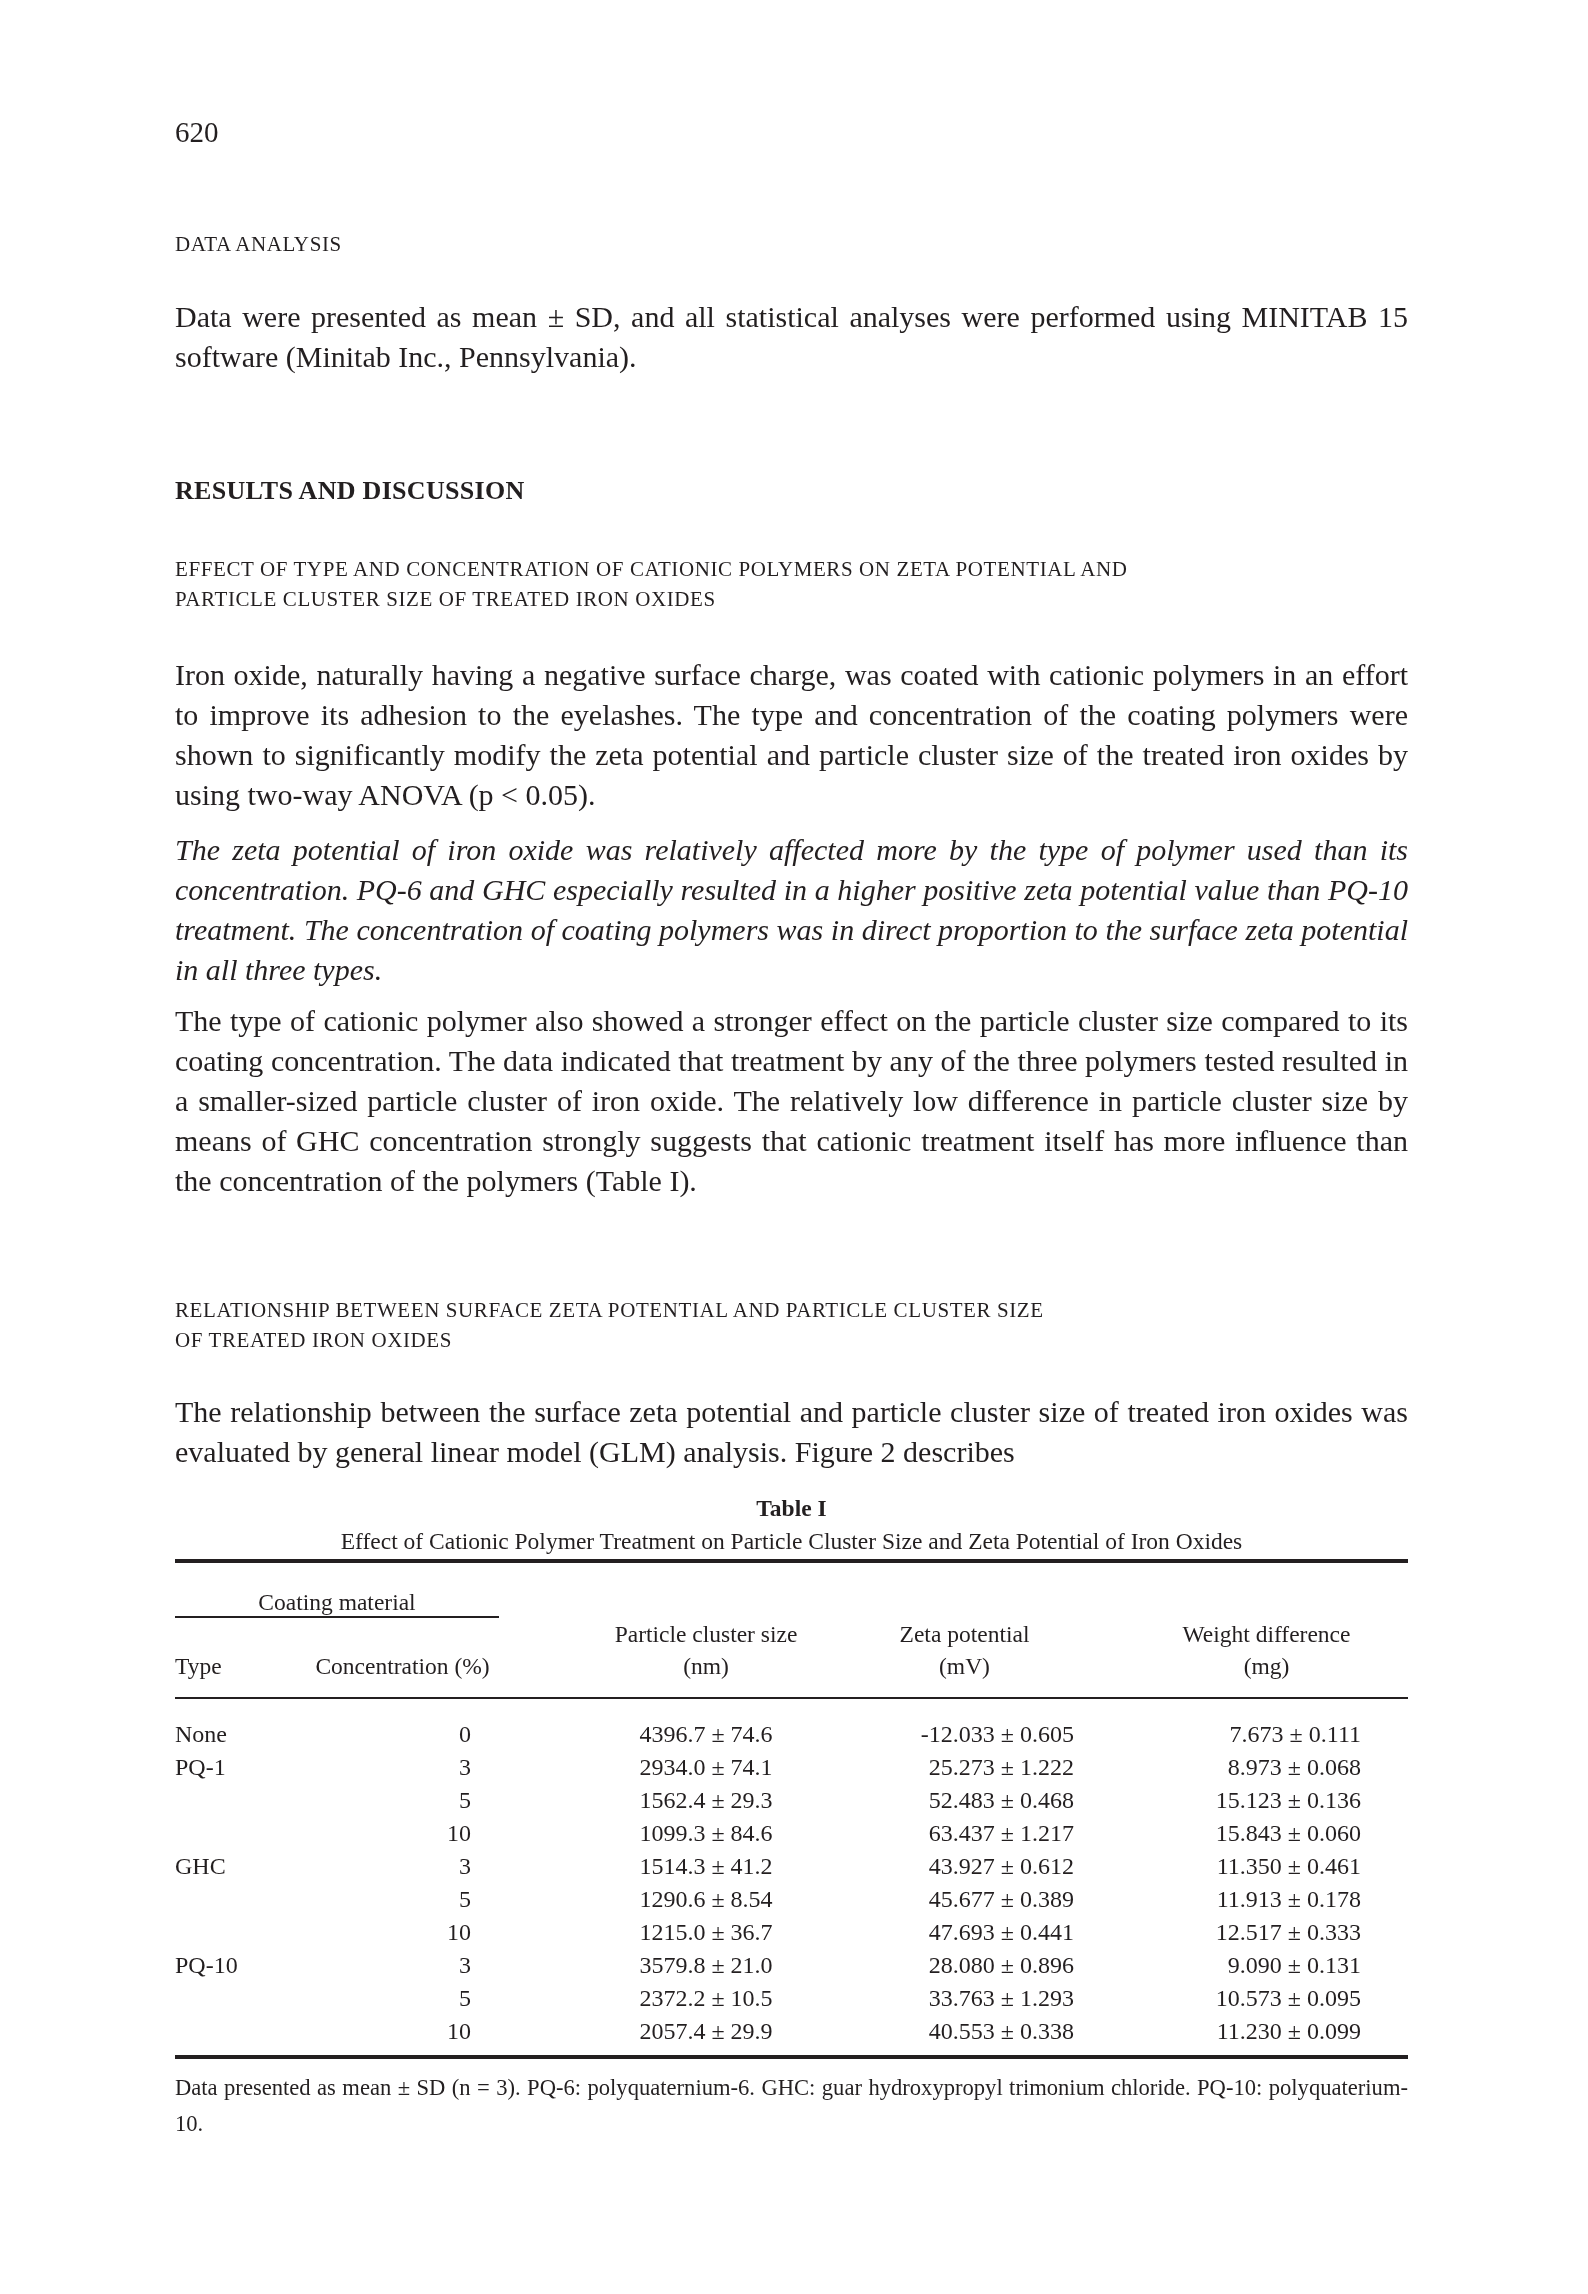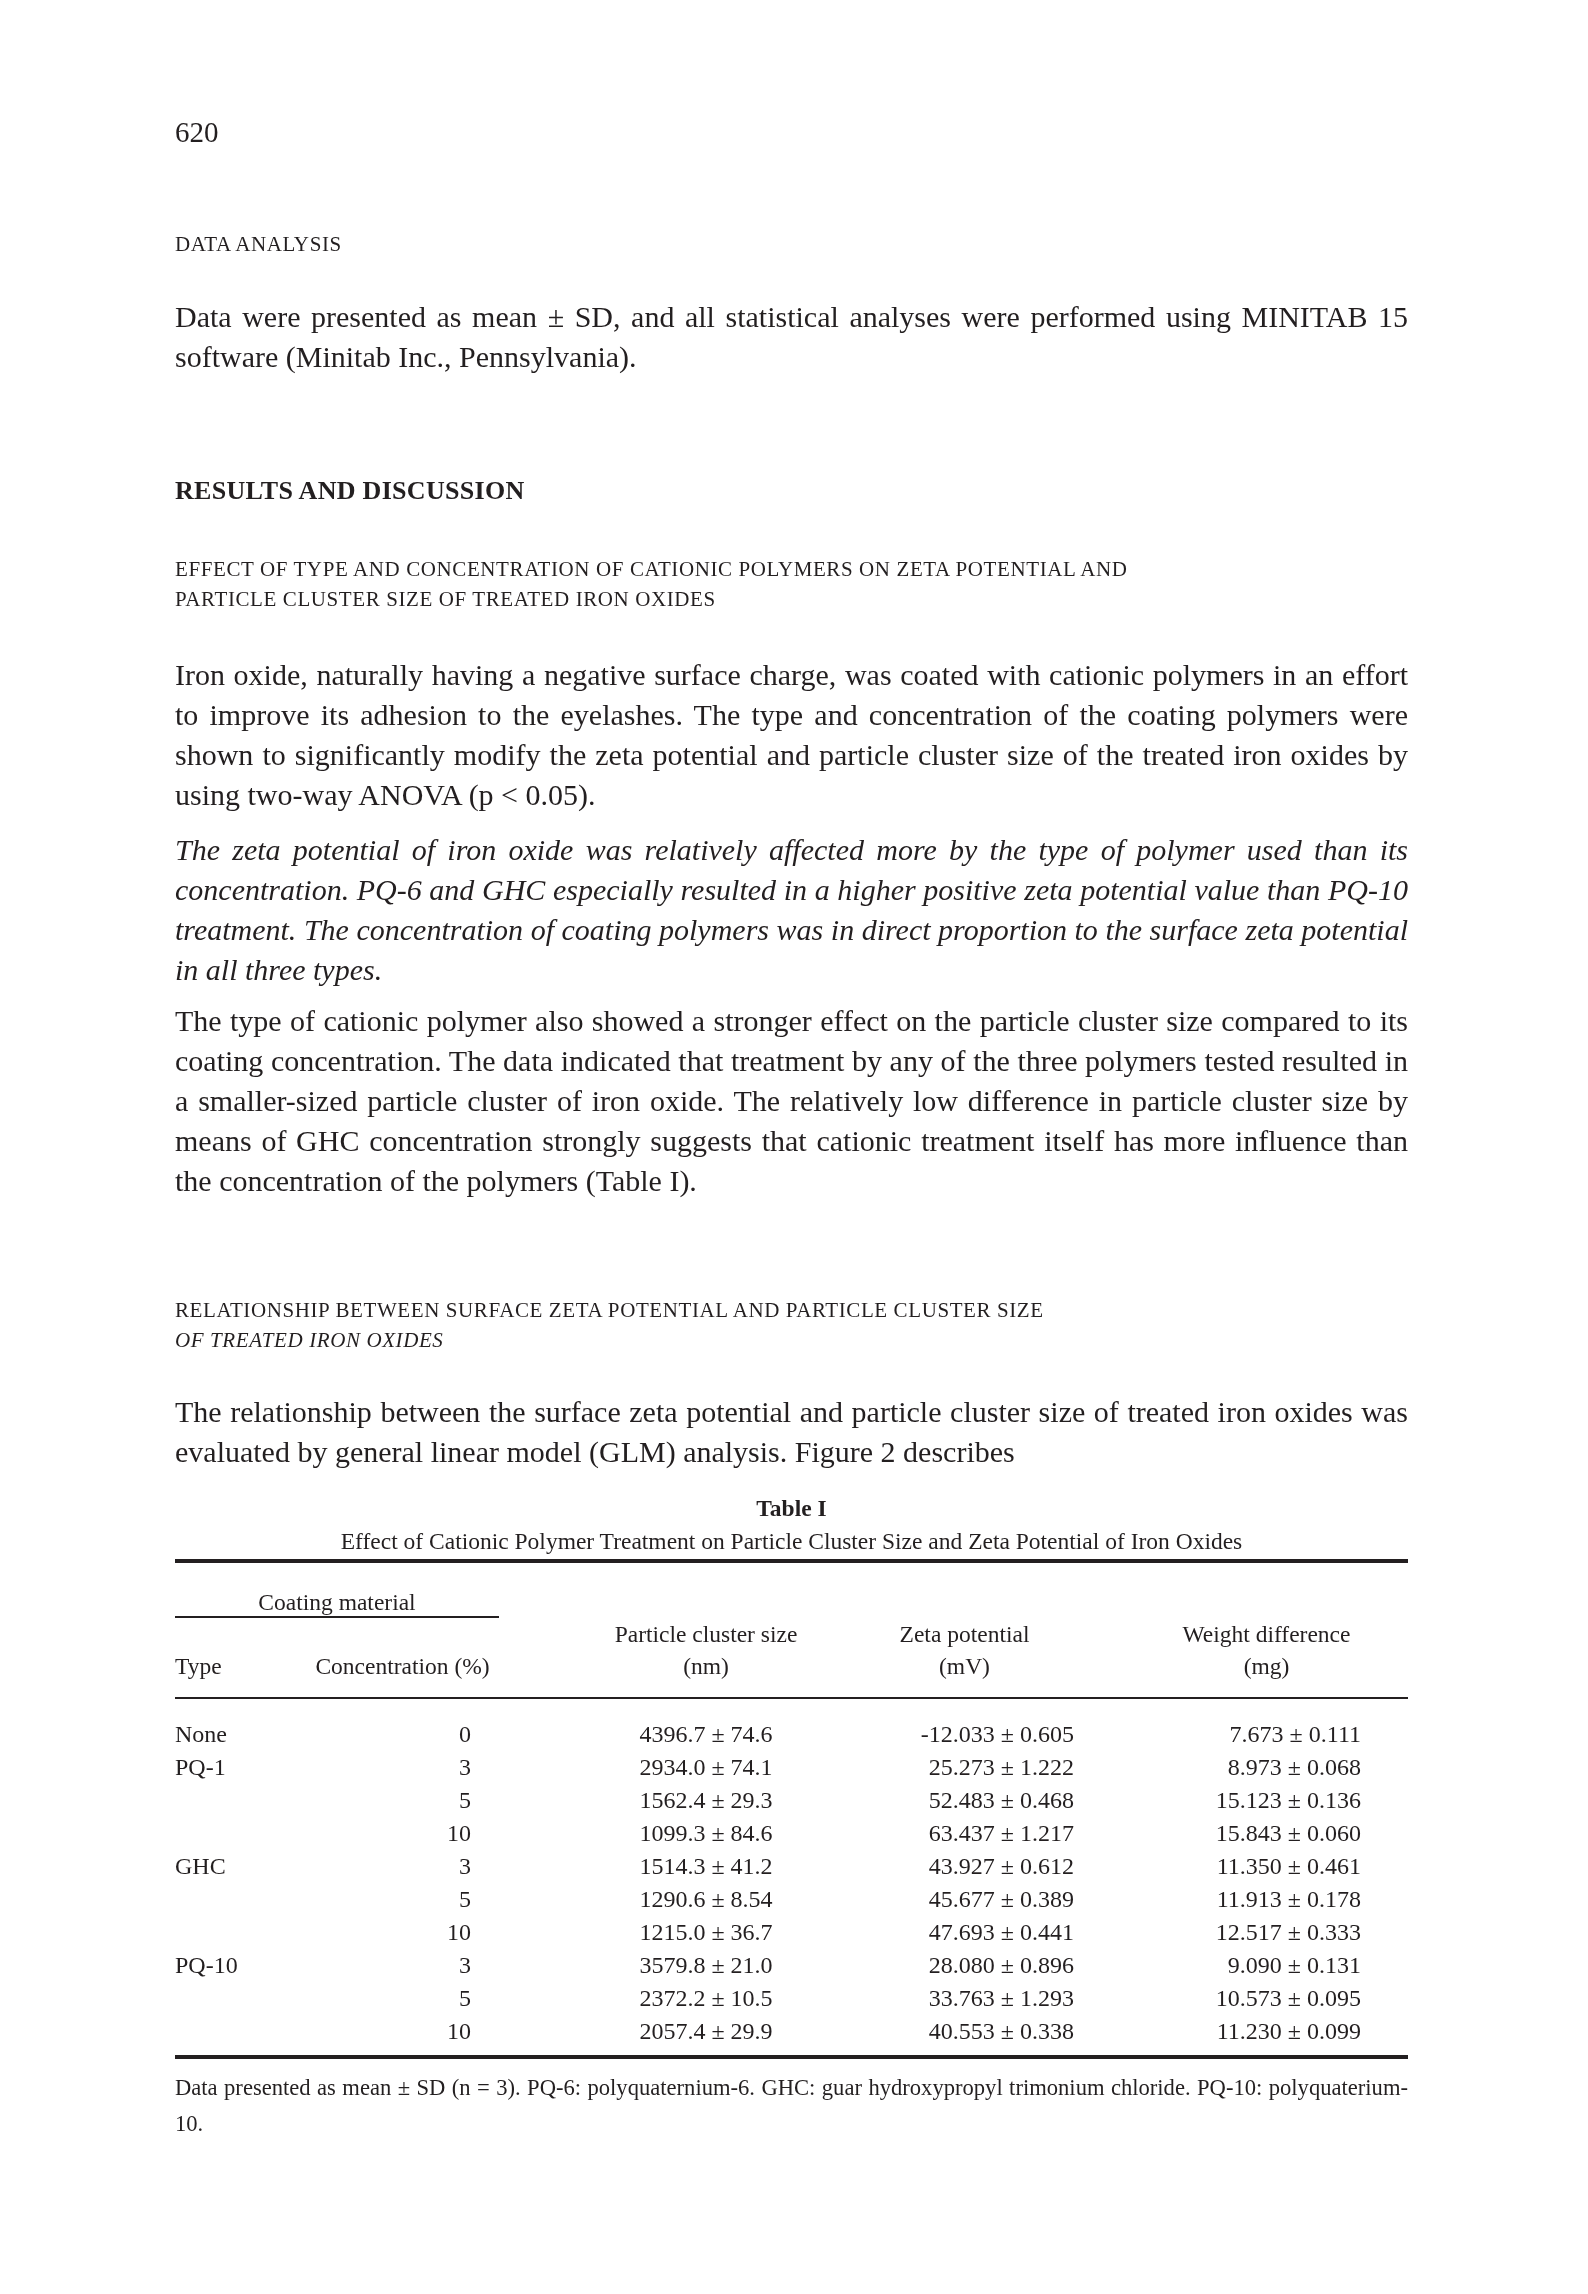--- a/index.html
+++ b/index.html
@@ -51,21 +51,21 @@
 <div class="abs section-head" style="top:476px; left:175px;">RESULTS AND DISCUSSION</div>
 
 <div class="abs smallcaps-head" style="top:554px; left:175px;">EFFECT OF TYPE AND CONCENTRATION OF CATIONIC POLYMERS ON ZETA POTENTIAL AND</div>
 <div class="abs smallcaps-head" style="top:584px; left:175px;">PARTICLE CLUSTER SIZE OF TREATED IRON OXIDES</div>
 
 <div class="abs para" style="top:655px;">Iron oxide, naturally having a negative surface charge, was coated with cationic polymers in an effort to improve its adhesion to the eyelashes. The type and concentration of the coating polymers were shown to significantly modify the zeta potential and particle clus­ter size of the treated iron oxides by using two-way ANOVA (p &lt; 0.05).</div>
 <div class="abs para" style="top:830px;font-style:italic;">The zeta potential of iron oxide was relatively affected more by the type of polymer used than its concentration. PQ-6 and GHC especially resulted in a higher positive zeta poten­tial value than PQ-10 treatment. The concentration of coating polymers was in direct proportion to the surface zeta potential in all three types.</div>
 <div class="abs para" style="top:1001px;">The type of cationic polymer also showed a stronger effect on the particle cluster size compared to its coating concentration. The data indicated that treatment by any of the three polymers tested resulted in a smaller-sized particle cluster of iron oxide. The rela­tively low difference in particle cluster size by means of GHC concentration strongly suggests that cationic treatment itself has more influence than the concentration of the polymers (Table I).</div>
 
 <div class="abs smallcaps-head" style="top:1295px; left:175px;">RELATIONSHIP BETWEEN SURFACE ZETA POTENTIAL AND PARTICLE CLUSTER SIZE</div>
-<div class="abs smallcaps-head" style="top:1325px; left:175px;font-style:italic;">OF TREATED IRON OXIDES</div>
+<div class="abs smallcaps-head" style="top:1325px; left:175px;">OF TREATED IRON OXIDES</div>
 
 <div class="abs para" style="top:1392px;">The relationship between the surface zeta potential and particle cluster size of treated iron oxides was evaluated by general linear model (GLM) analysis. Figure 2 describes</div>
 
 <div class="abs table-caption-title" style="top:1495px;">Table I</div>
 <div class="abs table-caption-sub" style="top:1528px;">Effect of Cationic Polymer Treatment on Particle Cluster Size and Zeta Potential of Iron Oxides</div>
 
 <div class="rule thick" style="top:1559px; left:175px; width:1233px;"></div>
 
 <div class="th" style="top:1586px; left:175px; width:324px; text-align:center;font-family:Liberation Serif, serif;">Coating material</div>
 <div class="rule thin" style="top:1616px; left:175px; width:324px;"></div>

